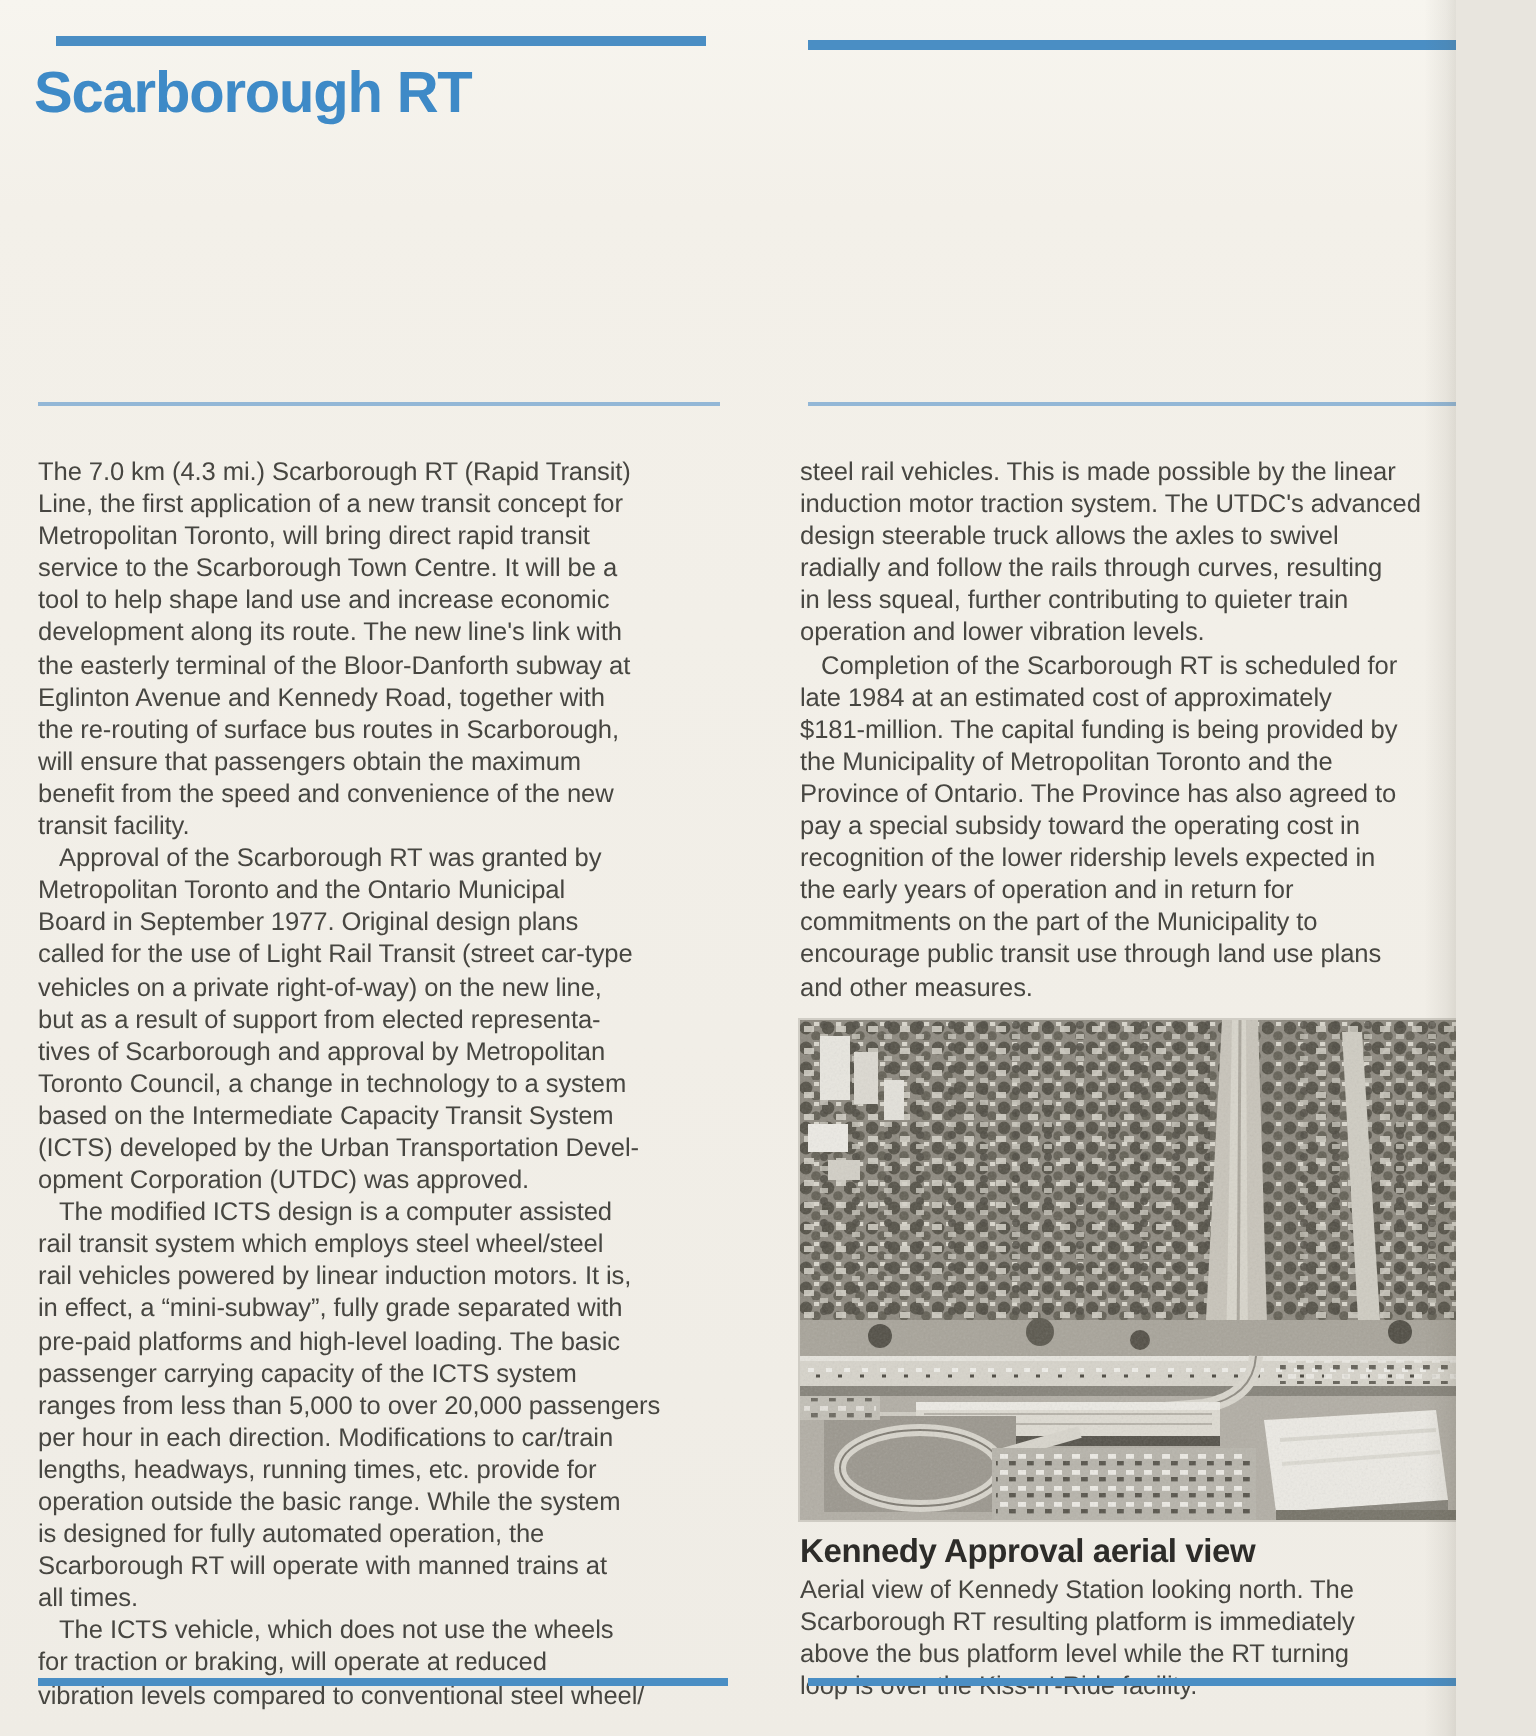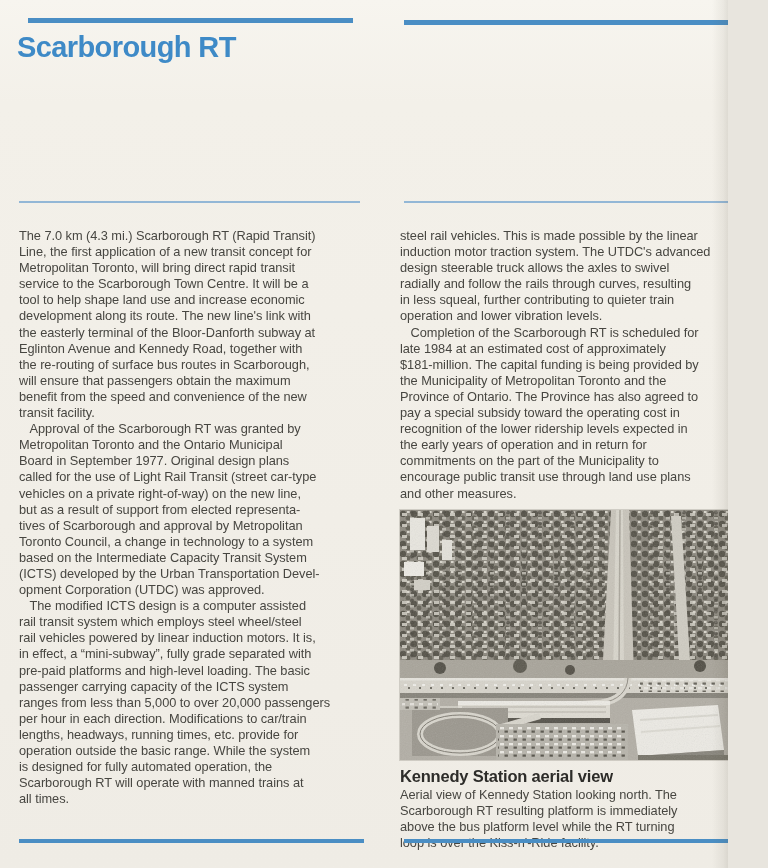--- a/index.html
+++ b/index.html
@@ -87,20 +87,23 @@
 in effect, a “mini-subway”, fully grade separated with
 pre-paid platforms and high-level loading. The basic
 passenger carrying capacity of the ICTS system
 ranges from less than 5,000 to over 20,000 passengers
 per hour in each direction. Modifications to car/train
 lengths, headways, running times, etc. provide for
 operation outside the basic range. While the system
 is designed for fully automated operation, the
 Scarborough RT will operate with manned trains at
 all times.</p>
+    <p class="para">   The ICTS vehicle, which does not use the wheels
+for traction or braking, will operate at reduced
+vibration levels compared to conventional steel wheel/</p>
   </div>
 
   <div class="textcol textcol-right">
     <p class="para">steel rail vehicles. This is made possible by the linear
 induction motor traction system. The UTDC's advanced
 design steerable truck allows the axles to swivel
 radially and follow the rails through curves, resulting
 in less squeal, further contributing to quieter train
 operation and lower vibration levels.</p>
     <p class="para">   Completion of the Scarborough RT is scheduled for
@@ -198,21 +201,21 @@
         <rect x="240" y="170" width="94" height="12" fill="url(#cars)" opacity="0.9"></rect>
         <rect x="0" y="188" width="40" height="12" fill="#c2bfb6"></rect>
         <rect x="2" y="189" width="36" height="10" fill="url(#cars)" opacity="0.8"></rect>
 
         <rect x="238" y="245" width="96" height="5" fill="#767368"></rect>
 
         <rect x="0" y="0" width="334" height="250" filter="url(#grain)" opacity="0.16"></rect>
       </svg>
     </figure>
 
-    <h2 class="caption-title">Kennedy Station aerial view</h2>
+    <h2 class="caption-title">Kennedy Approval aerial view</h2>
     <p class="para">Aerial view of Kennedy Station looking north. The
 Scarborough RT resulting platform is immediately
 above the bus platform level while the RT turning
 loop is over the Kiss-n'-Ride facility.</p>
   </div>
 
   <div class="bar bar-bottom-left"></div>
   <div class="bar bar-bottom-right"></div>
 
 </div>

